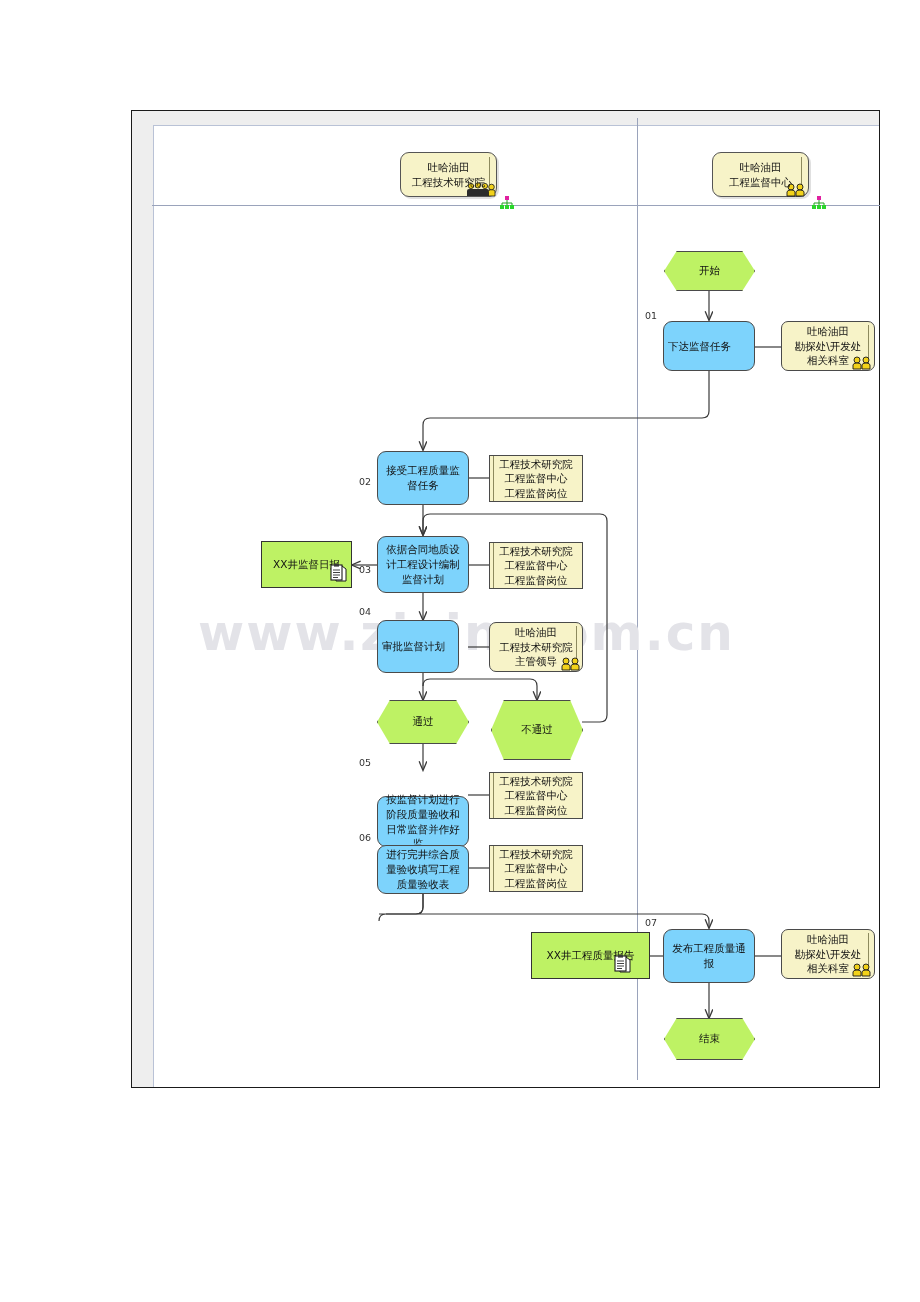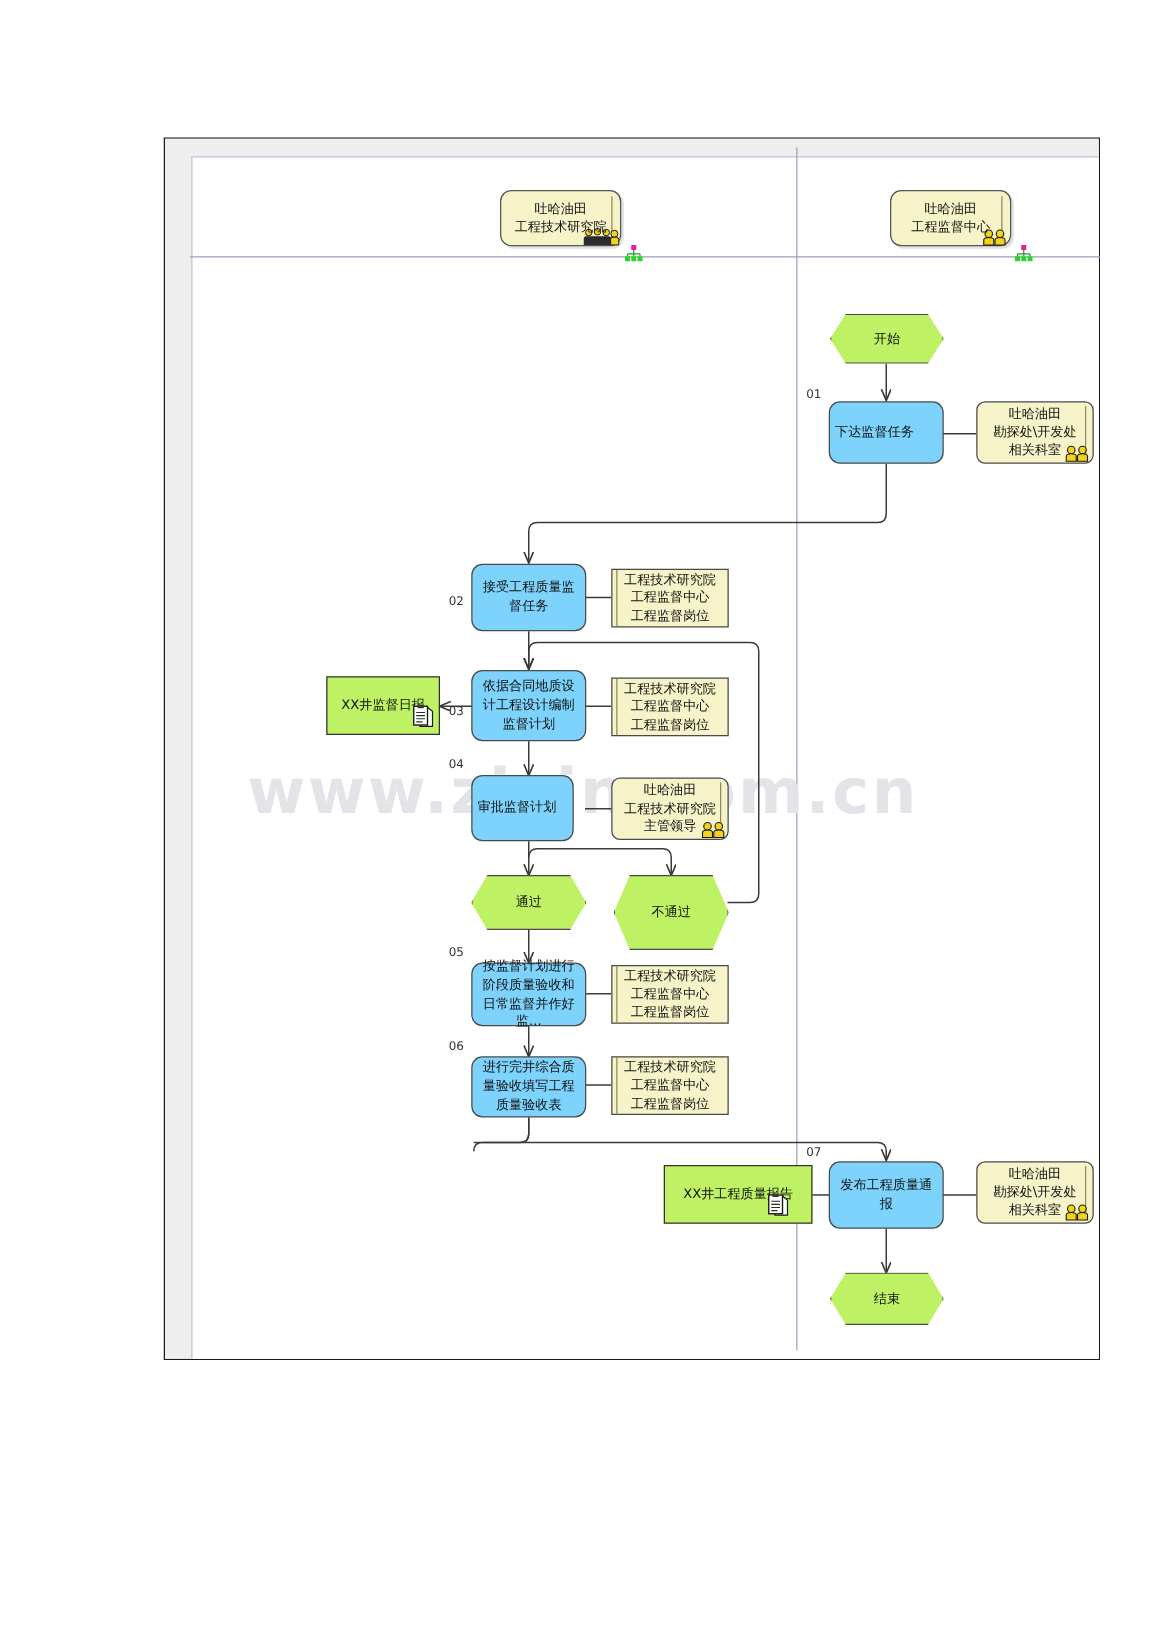--- a/index.html
+++ b/index.html
@@ -280,21 +280,21 @@
 </svg>
 
 <div class="node terminator" style="left:377px;top:700px;width:92px;height:44px;">
   <span>通过</span>
 </div>
 <div class="node terminator" style="left:491px;top:700px;width:92px;height:60px;">
   <span>不通过</span>
 </div>
 
 <div class="stepnum" style="left:359px;top:757px;">05</div>
-<div class="node process" style="left:377px;top:770px;width:92px;height:51px;">
+<div class="node process" style="left:377px;top:796px;width:92px;height:51px;">
   <span>按监督计划进行阶段质量验收和日常监督并作好监...</span>
 </div>
 <div class="node role barleft" style="left:489px;top:772px;width:94px;height:47px;position:absolute;">
   <div style="position:relative;z-index:2;">
     <div>工程技术研究院</div>
     <div>工程监督中心</div>
     <div>工程监督岗位</div>
   </div>
 </div>
 

